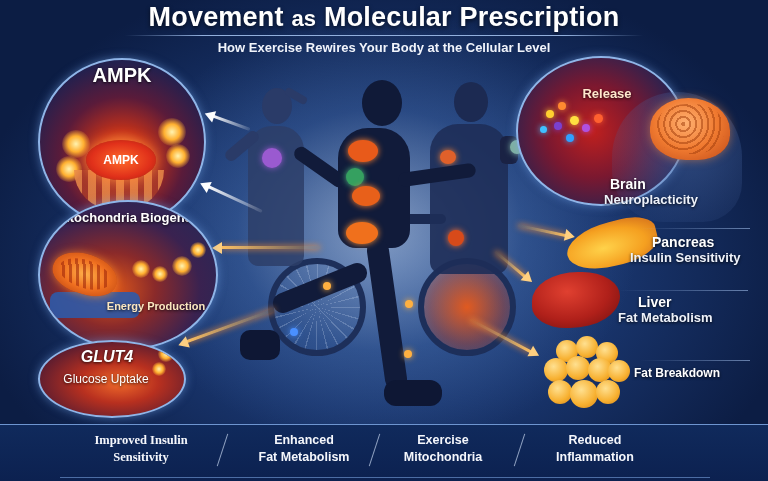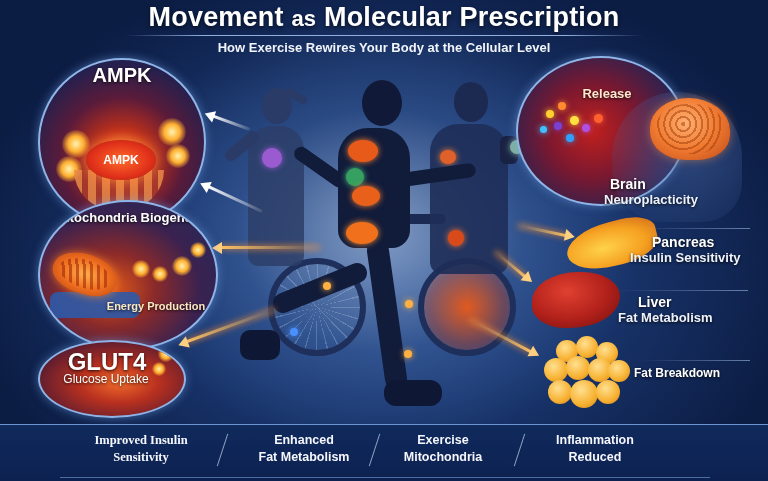--- a/index.html
+++ b/index.html
@@ -63,21 +63,21 @@
     position: absolute; left: 52px; top: 250px; width: 66px; height: 40px; border-radius: 50% 50% 45% 45%;
     background: radial-gradient(ellipse, #ffb04a 0%, #f07020 50%, #b84010 100%);
     transform: rotate(18deg); box-shadow: 0 0 8px rgba(255,140,40,0.7);
   }
   .mito-organelle::after {
     content: ""; position: absolute; inset: 6px; border-radius: 50%;
     background: repeating-linear-gradient(70deg, rgba(160,40,10,0.6) 0 3px, rgba(255,180,90,0) 3px 7px);
   }
   .mito-base { position: absolute; left: 48px; top: 290px; width: 90px; height: 26px; background: #2d5aa8; border-radius: 8px; opacity: 0.9; }
 
-  .glut-title { left: 48px; width: 110px; top: 350px; font-size: 24px; }
+  .glut-title { left: 48px; width: 110px; top: 350px; font-size: 16px; font-style: italic; }
   .glut-sub { left: 42px; width: 120px; top: 373px; font-size: 12px; font-weight: normal; }
 
   .myo-title { left: 560px; width: 90px; top: 66px; font-size: 15px; color: #ffe7cc; }
   .myo-sub { left: 560px; width: 90px; top: 86px; font-size: 13px; color: #ffe7cc; }
   .dot { position: absolute; border-radius: 50%; box-shadow: 0 0 6px currentColor; }
 
   
   .figure { position: absolute; background: #15203f; }
   .head { border-radius: 50%; }
 
@@ -283,17 +283,17 @@
     <div>Enhanced</div>
       <div>Fat Metabolism</div>
   </div>
   <div class="sep" style="left:374px;"></div>
   <div class="benefit" style="left:388px;width:110px;">
     <div>Exercise</div>
       <div>Mitochondria</div>
   </div>
   <div class="sep" style="left:519px;"></div>
   <div class="benefit" style="left:536px;width:118px;">
-    <div>Inflammation</div>
-      <div>Reduced</div>
+    <div>Reduced</div>
+      <div>Inflammation</div>
   </div>
   <div class="band-bottom"></div>
 </div>
 
 </body></html>

